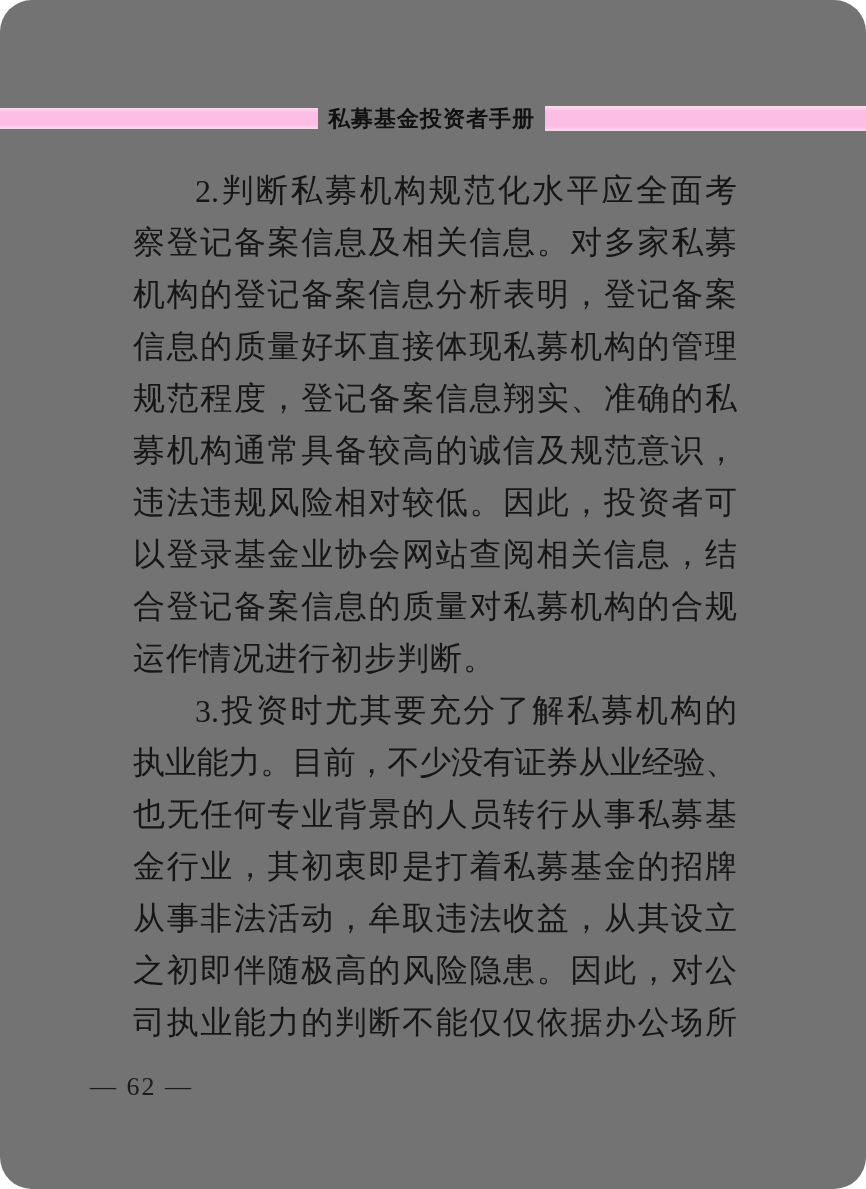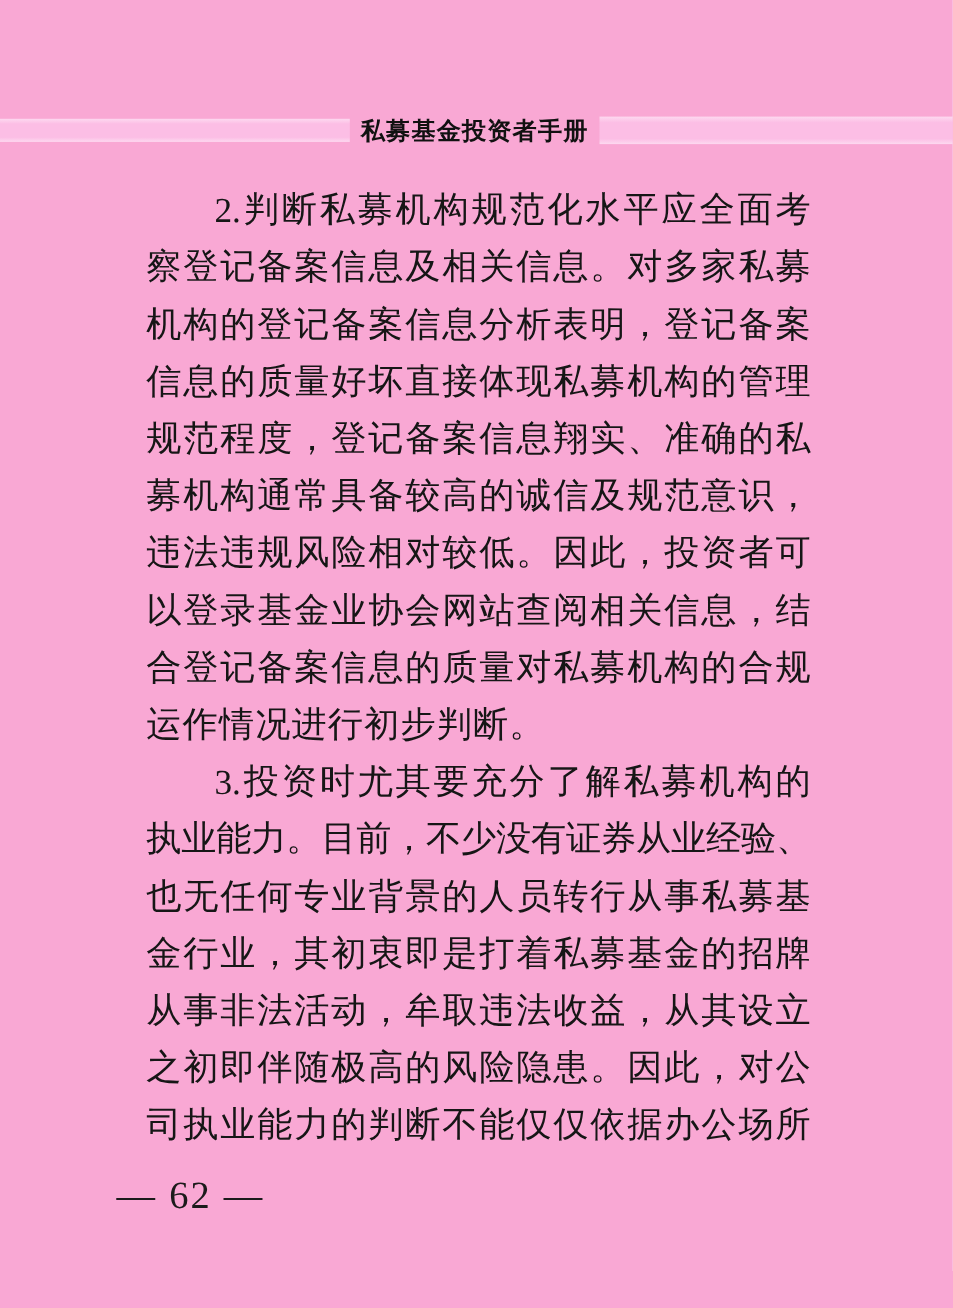--- a/index.html
+++ b/index.html
@@ -4,21 +4,21 @@
 <style>
   html, body { margin: 0; padding: 0; }
   body {
     width: 866px; height: 1189px;
     background: #ffffff;
     font-family: "Liberation Serif", "DejaVu Serif", serif;
     color: #141414;
     position: relative;
     overflow: hidden;
   }
-  .page { position: absolute; inset: 0; background: #f9a8d4; }
+  .page { position: absolute; inset: 0; background: #737373; border-radius: 32px; }
 
   
   .header { position: absolute; left: 0; top: 0; width: 866px; height: 150px; }
   .head-bar {
     position: absolute;
     background: linear-gradient(180deg, #fdd9f0 0%, #fcbee5 22%, #fcbee5 80%, #fdd9f0 100%);
   }
   .head-bar.left  { left: 0;    width: 318px; top: 108px; height: 21px; }
   .head-bar.right { left: 545px; right: 0;    top: 106px; height: 25px; }
   .head-title {
@@ -39,23 +39,22 @@
     height: 52px; white-space: nowrap;
   }
   .line span { flex: 0 1 auto; min-width: 0; display: inline-block; }
   .line.indent { padding-left: 62px; }
   .line.no-justify { justify-content: flex-start; letter-spacing: 1px; }
   .line.no-justify span { flex: none; }
 
   
   .footer {
     position: absolute; left: 90px; top: 1070px; height: 34px;
-    font-size: 35px; line-height: 34px; letter-spacing: 2px; color: #1b1b1b;
+    font-size: 26px; line-height: 34px; letter-spacing: 2px; color: #1b1b1b;
     white-space: nowrap;
-    margin-left: 16px;
   }
 </style>
 </head>
 <body>
 
 <div class="page">
 
   <div class="header">
     <div class="head-bar left"></div>
     <div class="head-title">私募基金投资者手册</div>

